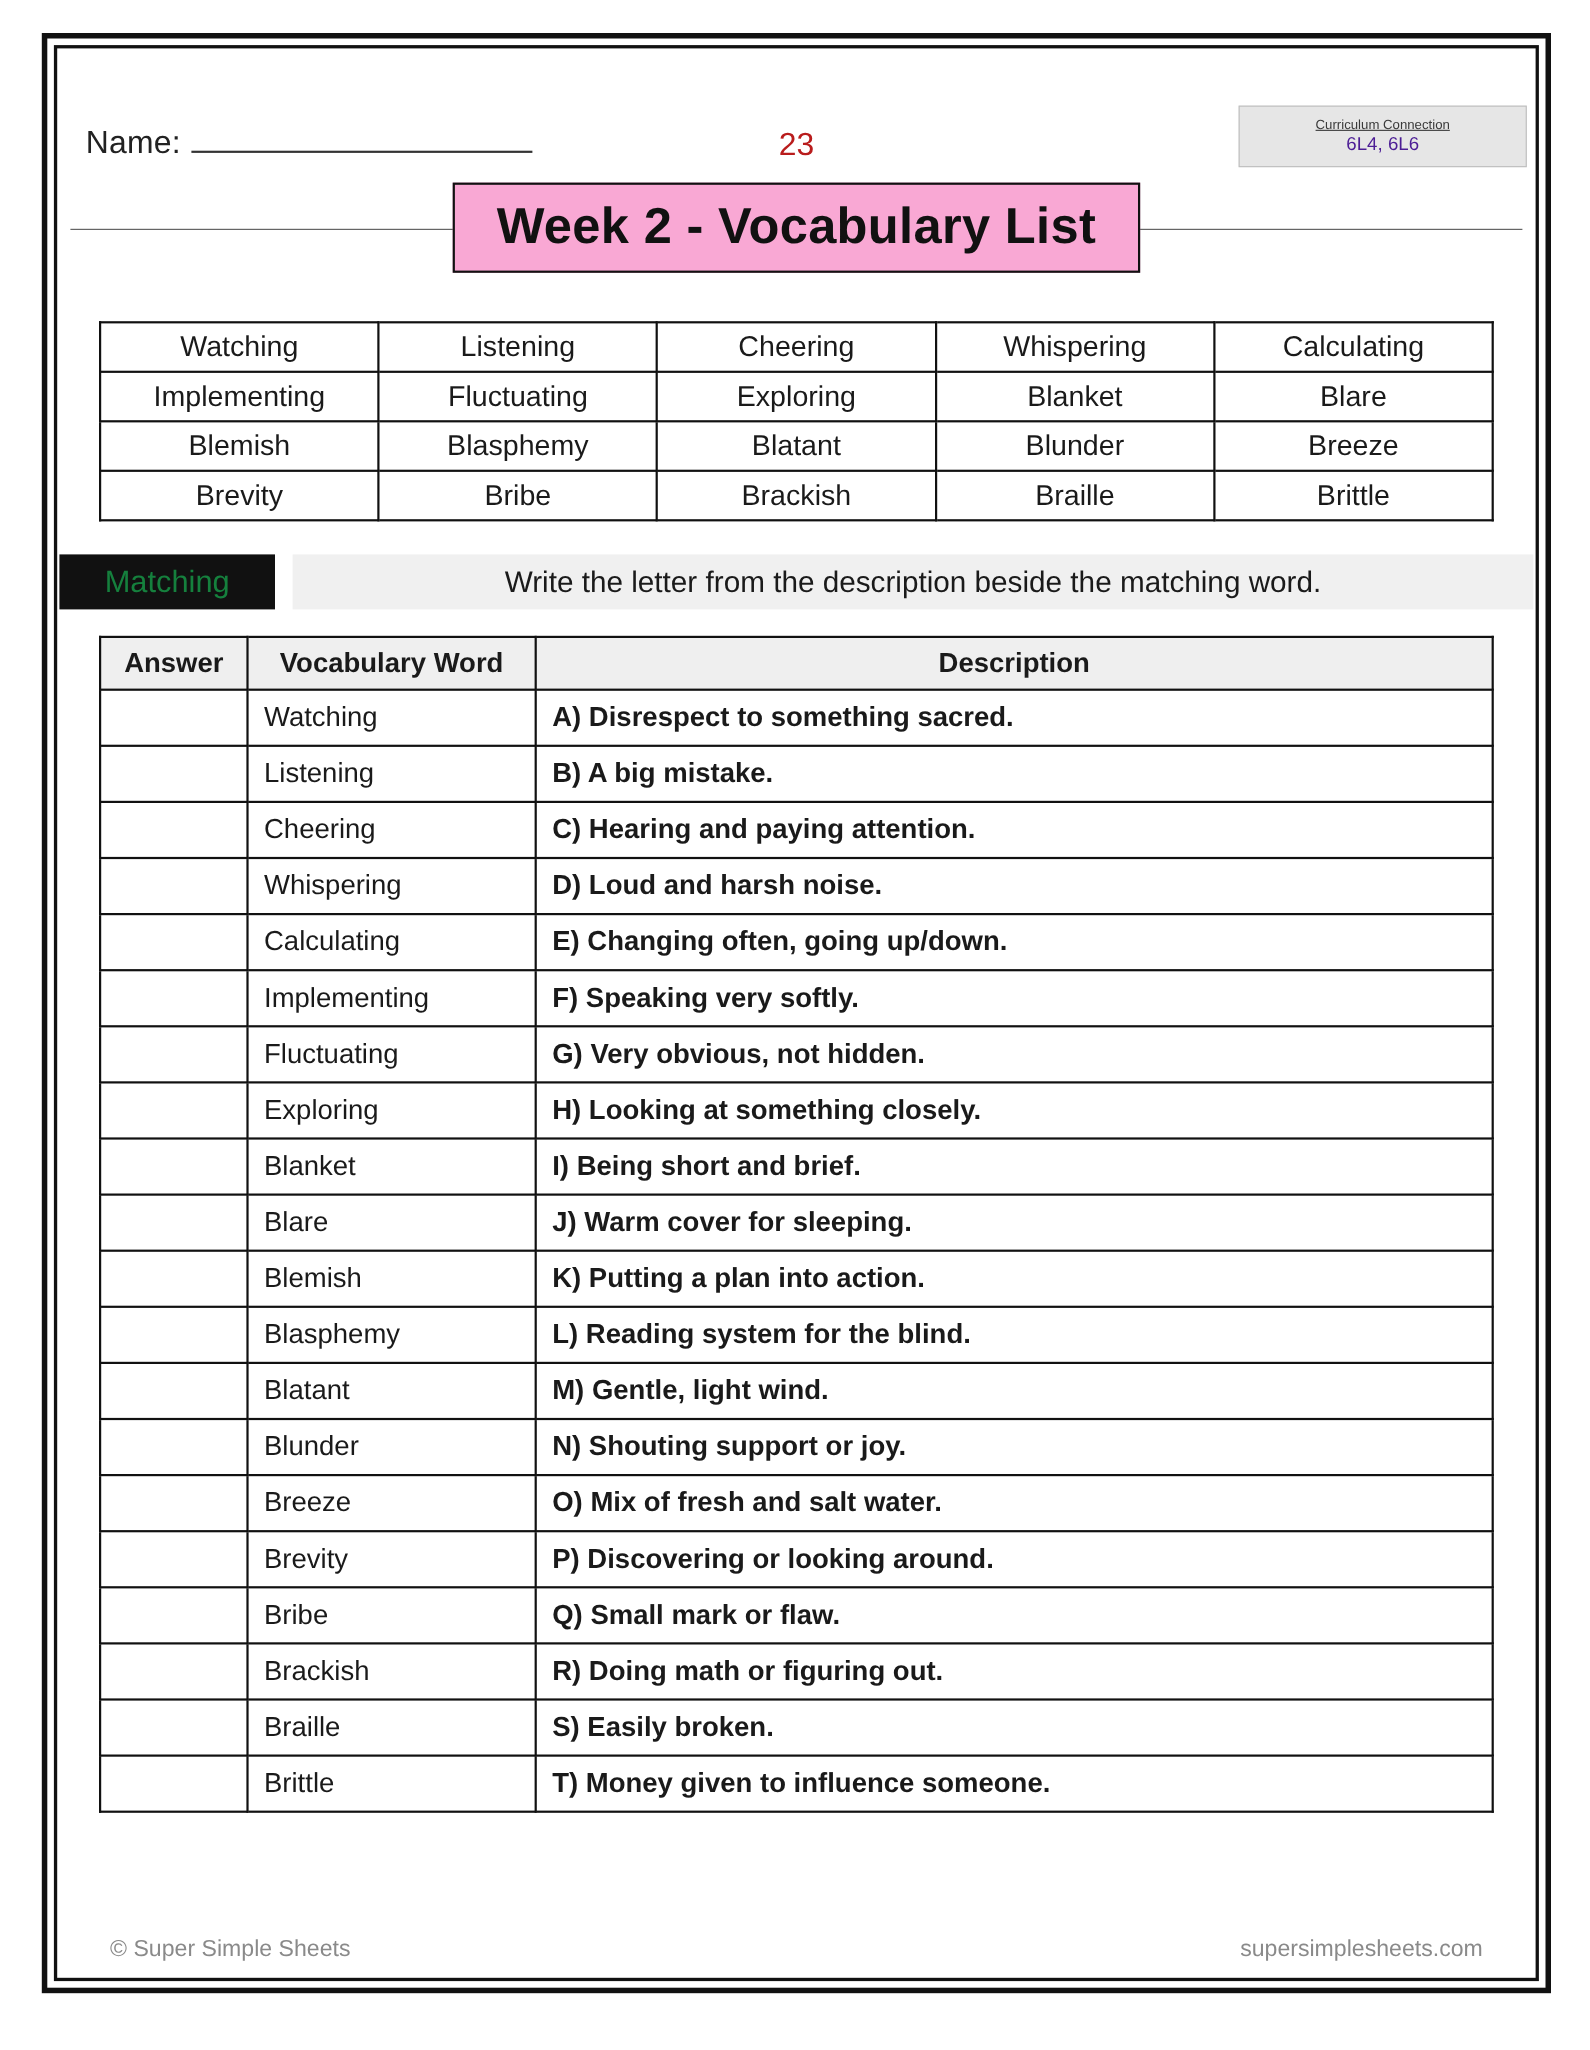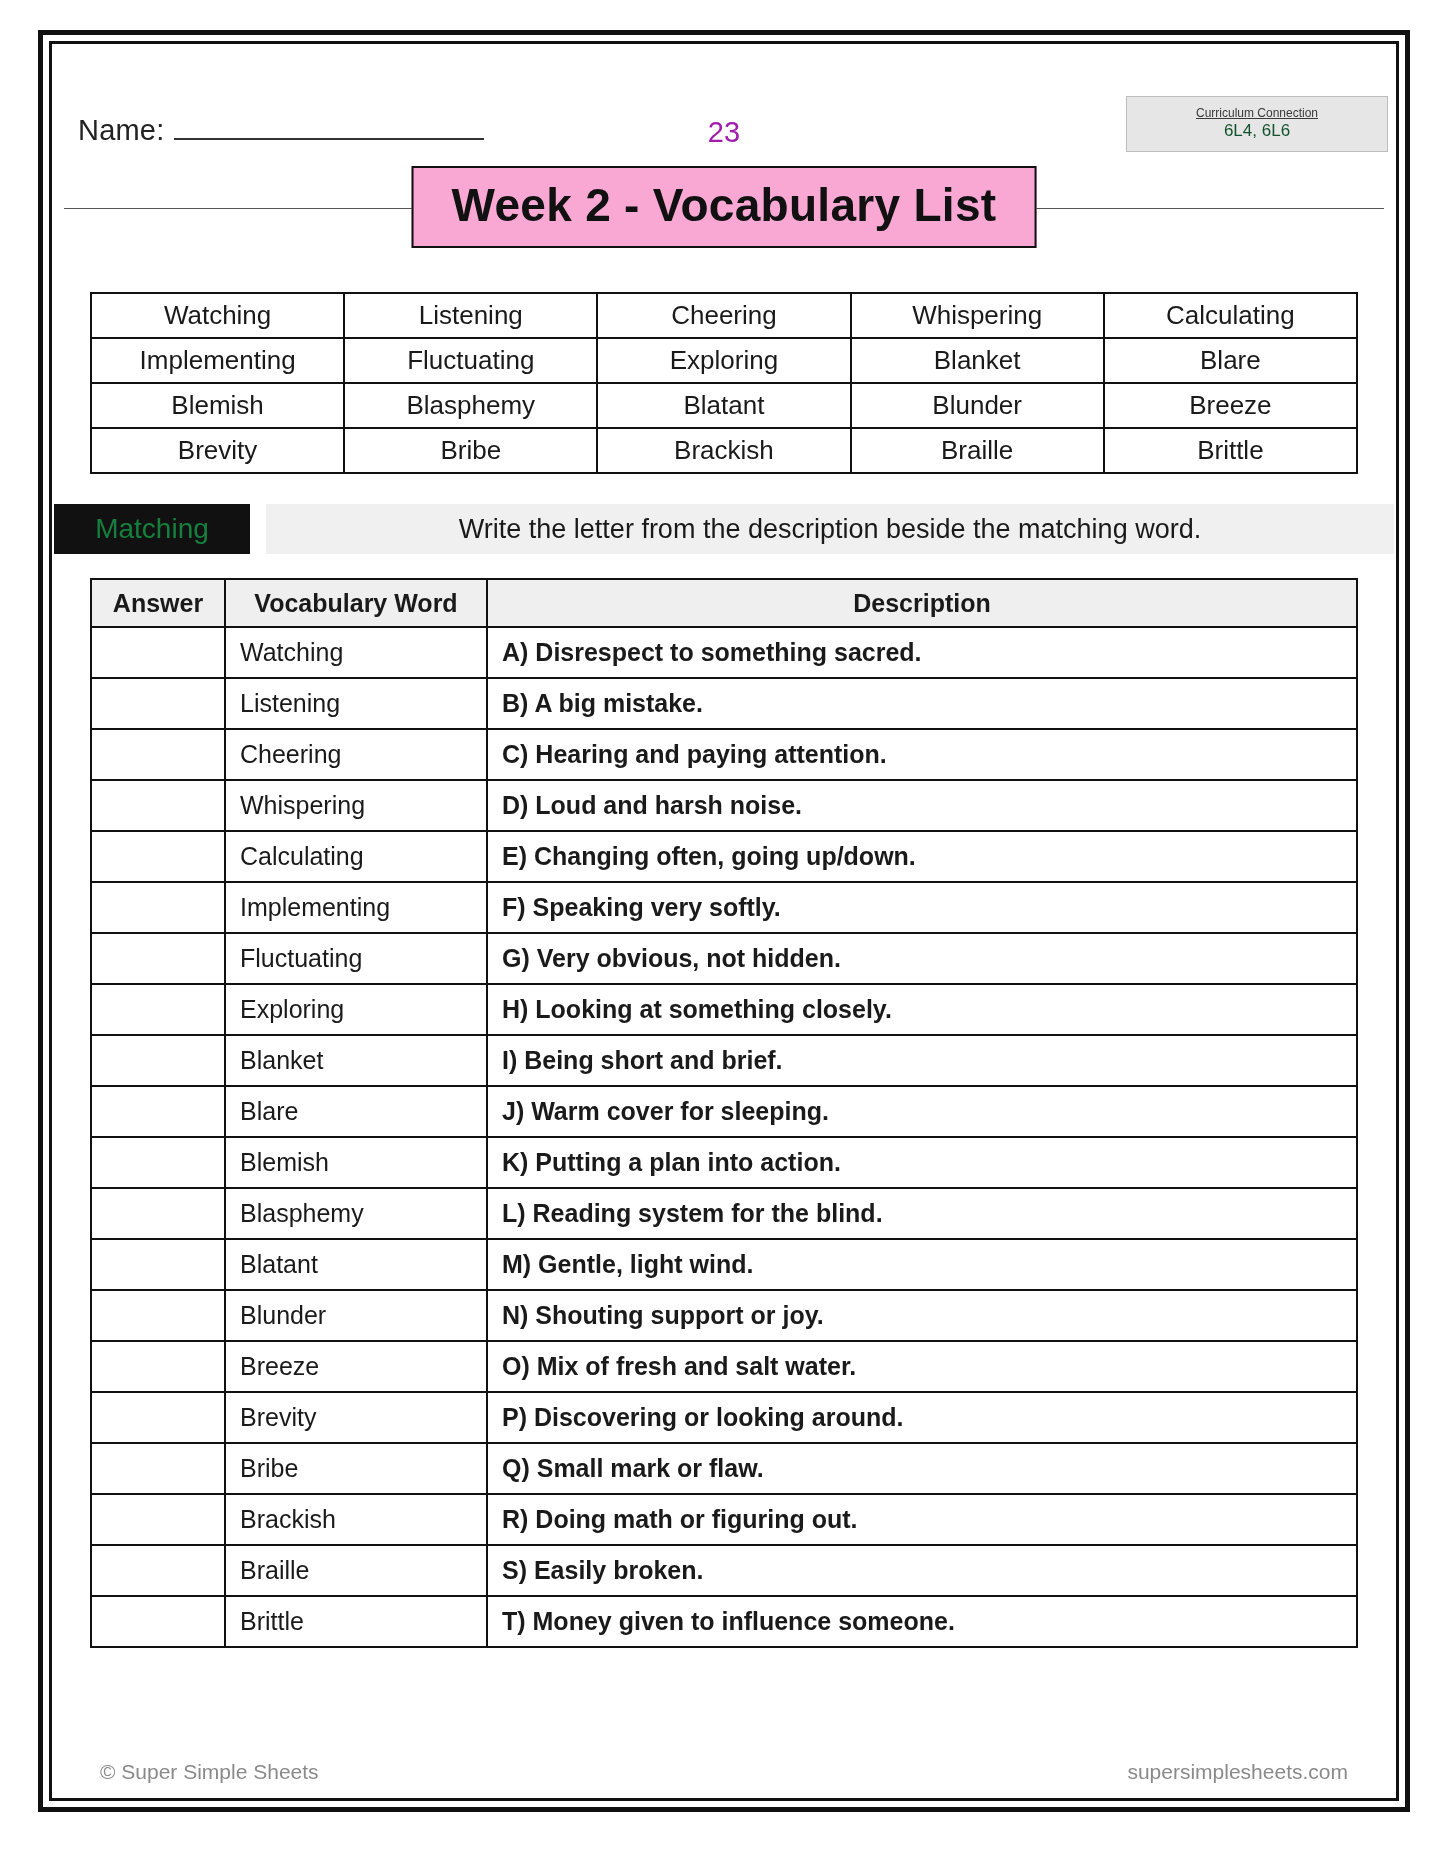--- a/index.html
+++ b/index.html
@@ -77,21 +77,21 @@
     border-bottom: 2px solid #333;
     height: 24px;
   }
   .page-number {
     position: absolute;
     left: 0;
     right: 0;
     top: 28px;
     text-align: center;
     font-size: 29px;
-    color: #a21caf;
+    color: #b91c1c;
   }
   .curriculum-box {
     position: absolute;
     right: 8px;
     top: 8px;
     width: 262px;
     height: 56px;
     background: #e6e6e6;
     border: 1px solid #bdbdbd;
     display: flex;
@@ -100,21 +100,21 @@
     justify-content: center;
     line-height: 1.22;
   }
   .cc-title {
     font-size: 12px;
     color: #3a3a3a;
     text-decoration: underline;
   }
   .cc-codes {
     font-size: 17px;
-    color: #14532d;
+    color: #4c1d95;
   }
 
   
   .title-band {
     position: relative;
     height: 84px;
     margin-top: 6px;
   }
   .title-rule {
     position: absolute;

